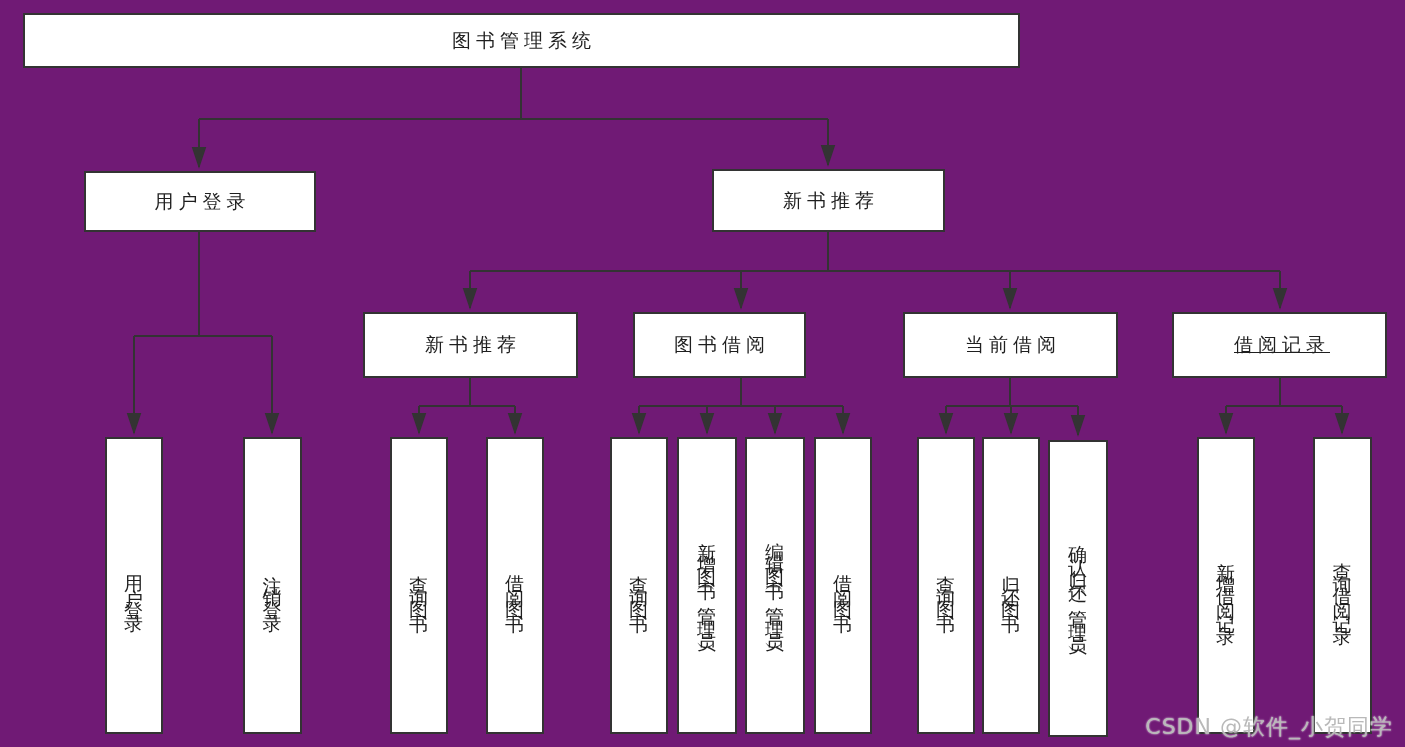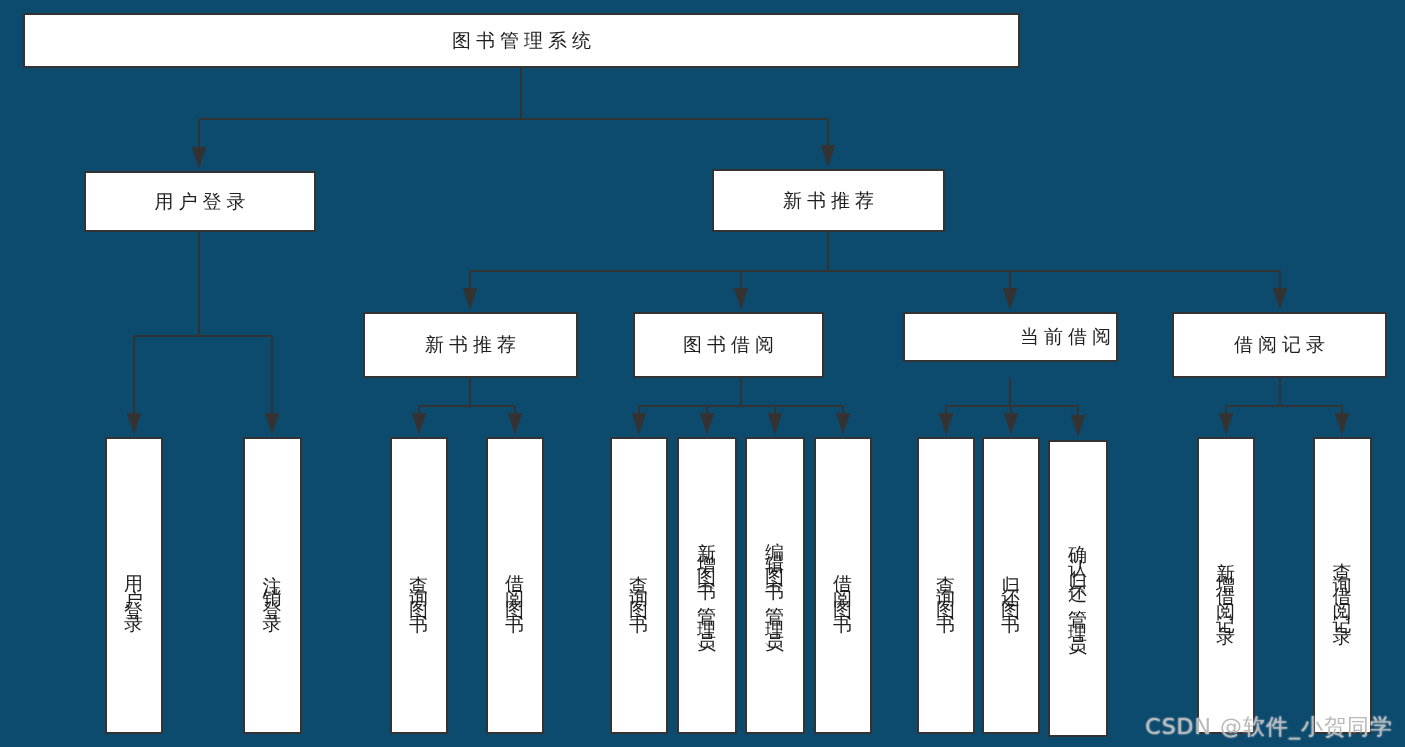--- a/index.html
+++ b/index.html
@@ -1,21 +1,21 @@
 <!DOCTYPE html>
 <html><head>
 <meta charset="utf-8">
 <style>
   html, body { margin: 0; padding: 0; background: #ffffff; }
   body { font-family: "DejaVu Sans", "Liberation Sans", sans-serif; }
   .stage {
     position: relative;
     width: 1405px;
     height: 747px;
-    background: #0c4a6e;
+    background: #701a75;
     overflow: hidden;
   }
   .connector-layer {
     position: absolute;
     left: 0; top: 0;
     width: 1405px; height: 747px;
     pointer-events: none;
   }
   .node {
     position: absolute;
@@ -130,27 +130,27 @@
   <div class="node h" style="left:84px; top:171px; width:232px; height:61px;">
     <span>用户登录</span>
   </div>
   <div class="node h" style="left:712px; top:169px; width:233px; height:63px;">
     <span>新书推荐</span>
   </div>
 
   <div class="node h" style="left:363px; top:312px; width:215px; height:66px;">
     <span>新书推荐</span>
   </div>
-  <div class="node h" style="left:633px; top:312px; width:191px; height:66px;">
+  <div class="node h" style="left:633px; top:312px; width:173px; height:66px;">
     <span>图书借阅</span>
   </div>
-  <div class="node h" style="left:903px; top:312px; width:215px; height:50px;justify-content:flex-end;">
+  <div class="node h" style="left:903px; top:312px; width:215px; height:66px;">
     <span>当前借阅</span>
   </div>
-  <div class="node h" style="left:1172px; top:312px; width:215px; height:66px;">
+  <div class="node h" style="left:1172px; top:312px; width:215px; height:66px;text-decoration:underline;">
     <span>借阅记录</span>
   </div>
 
   <div class="node v" style="left:105px; top:437px; width:58px; height:297px;">
     <span>用户登录</span>
   </div>
   <div class="node v" style="left:243px; top:437px; width:59px; height:297px;">
     <span>注销登录</span>
   </div>
 

